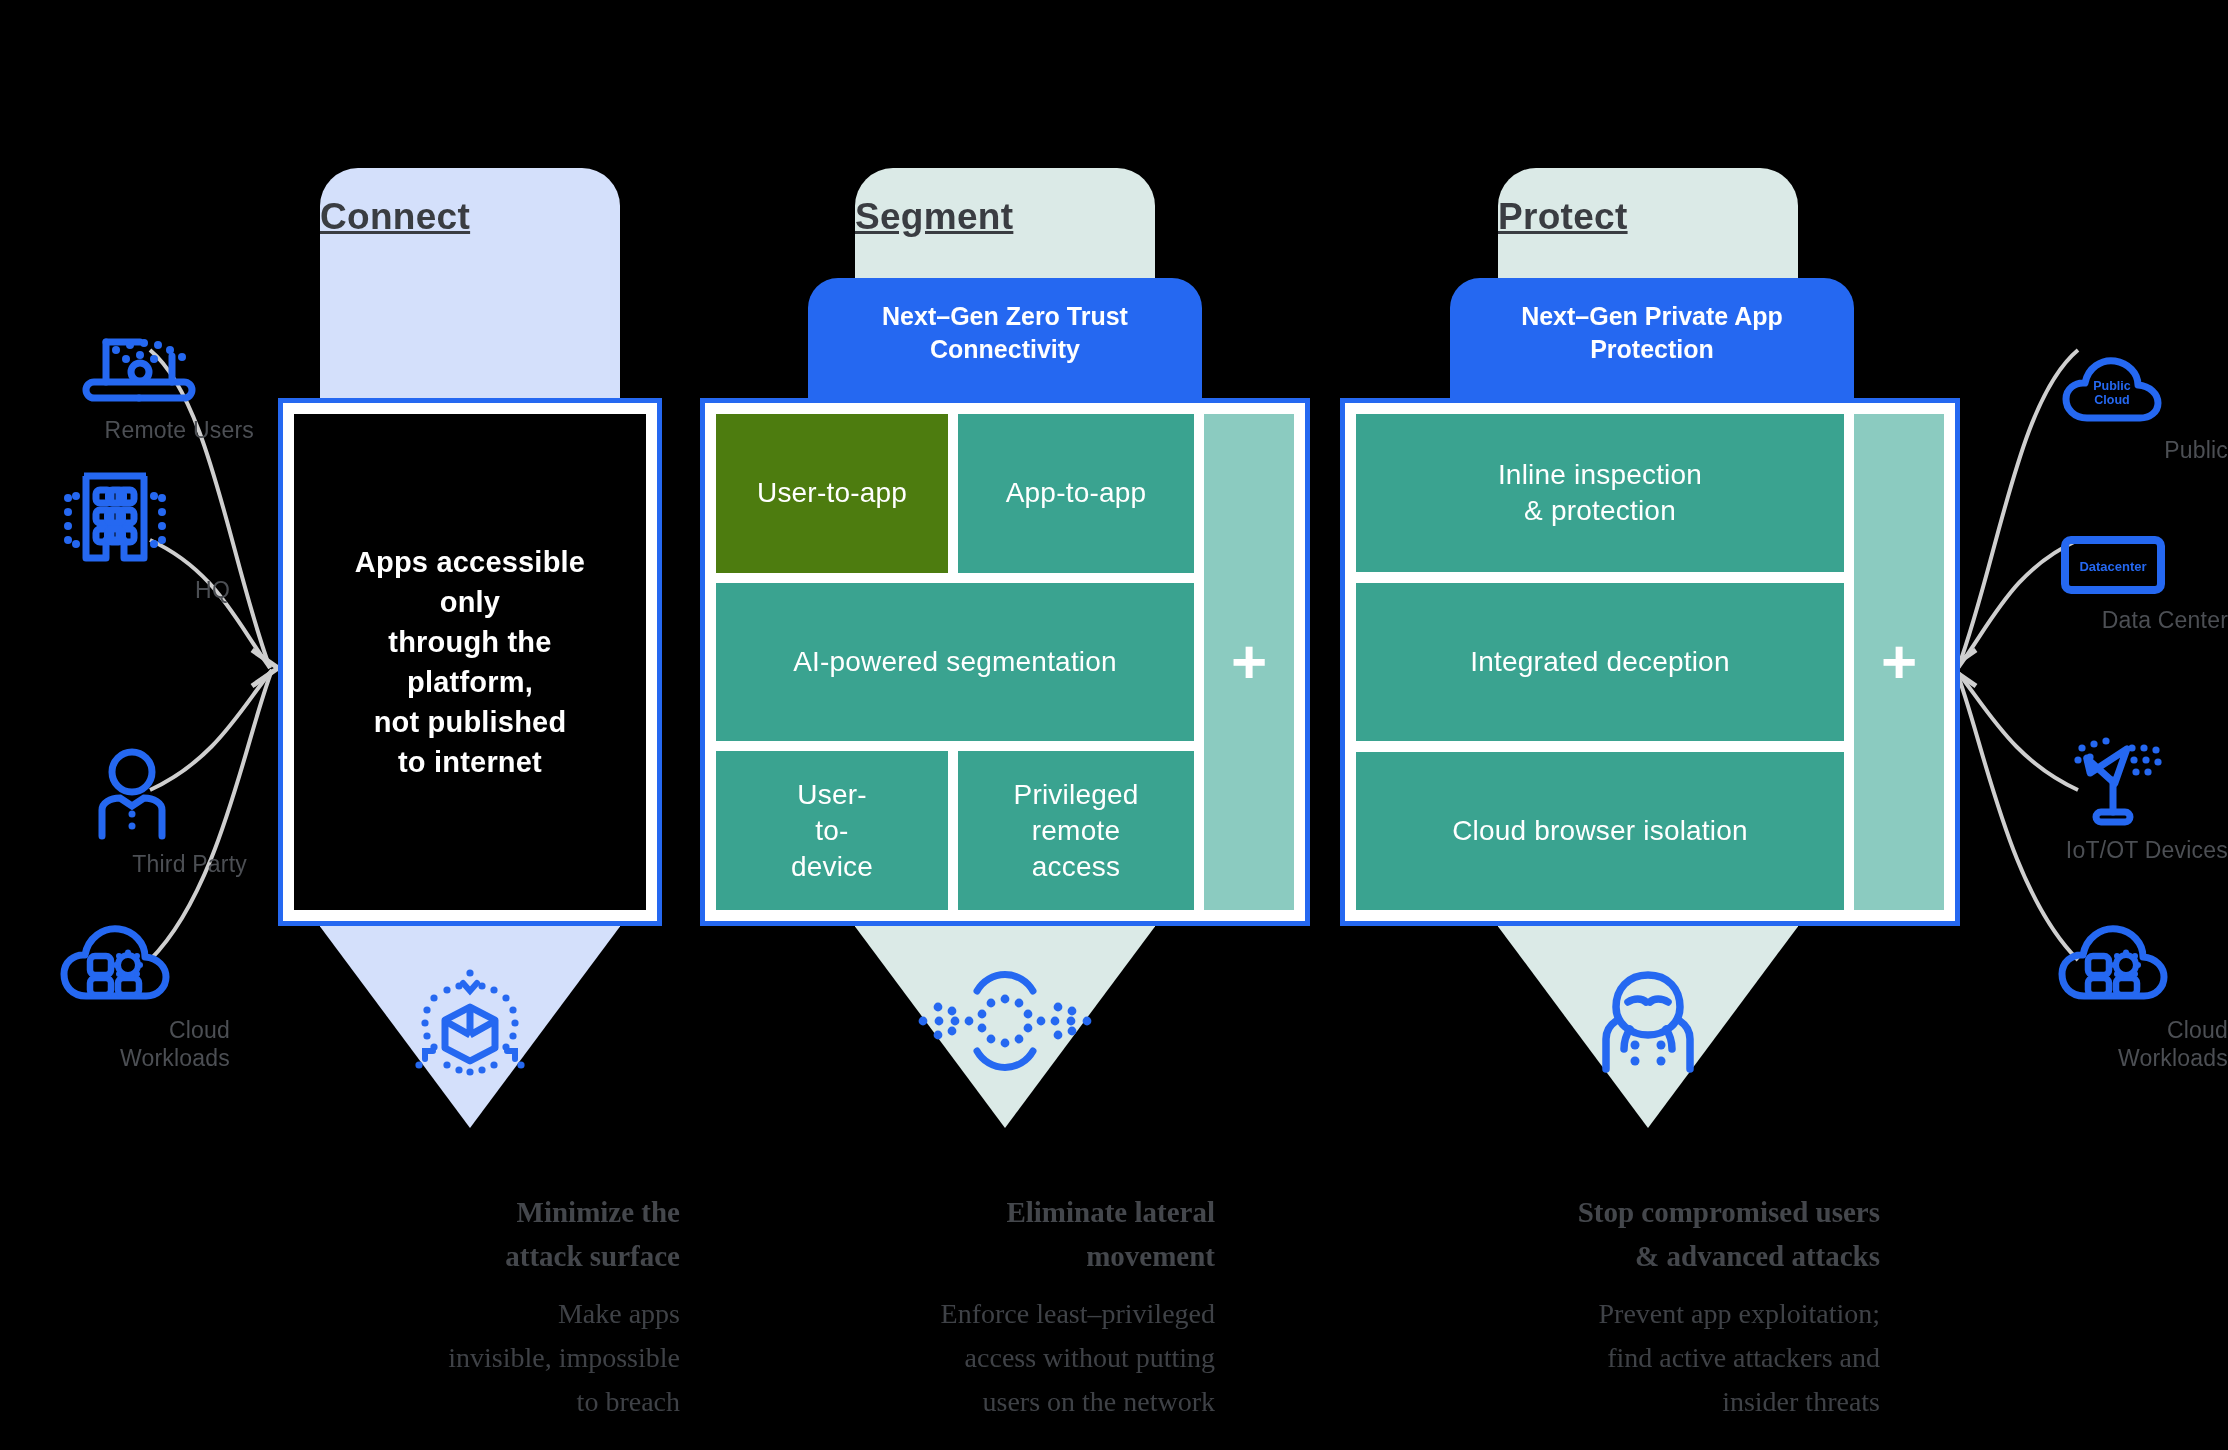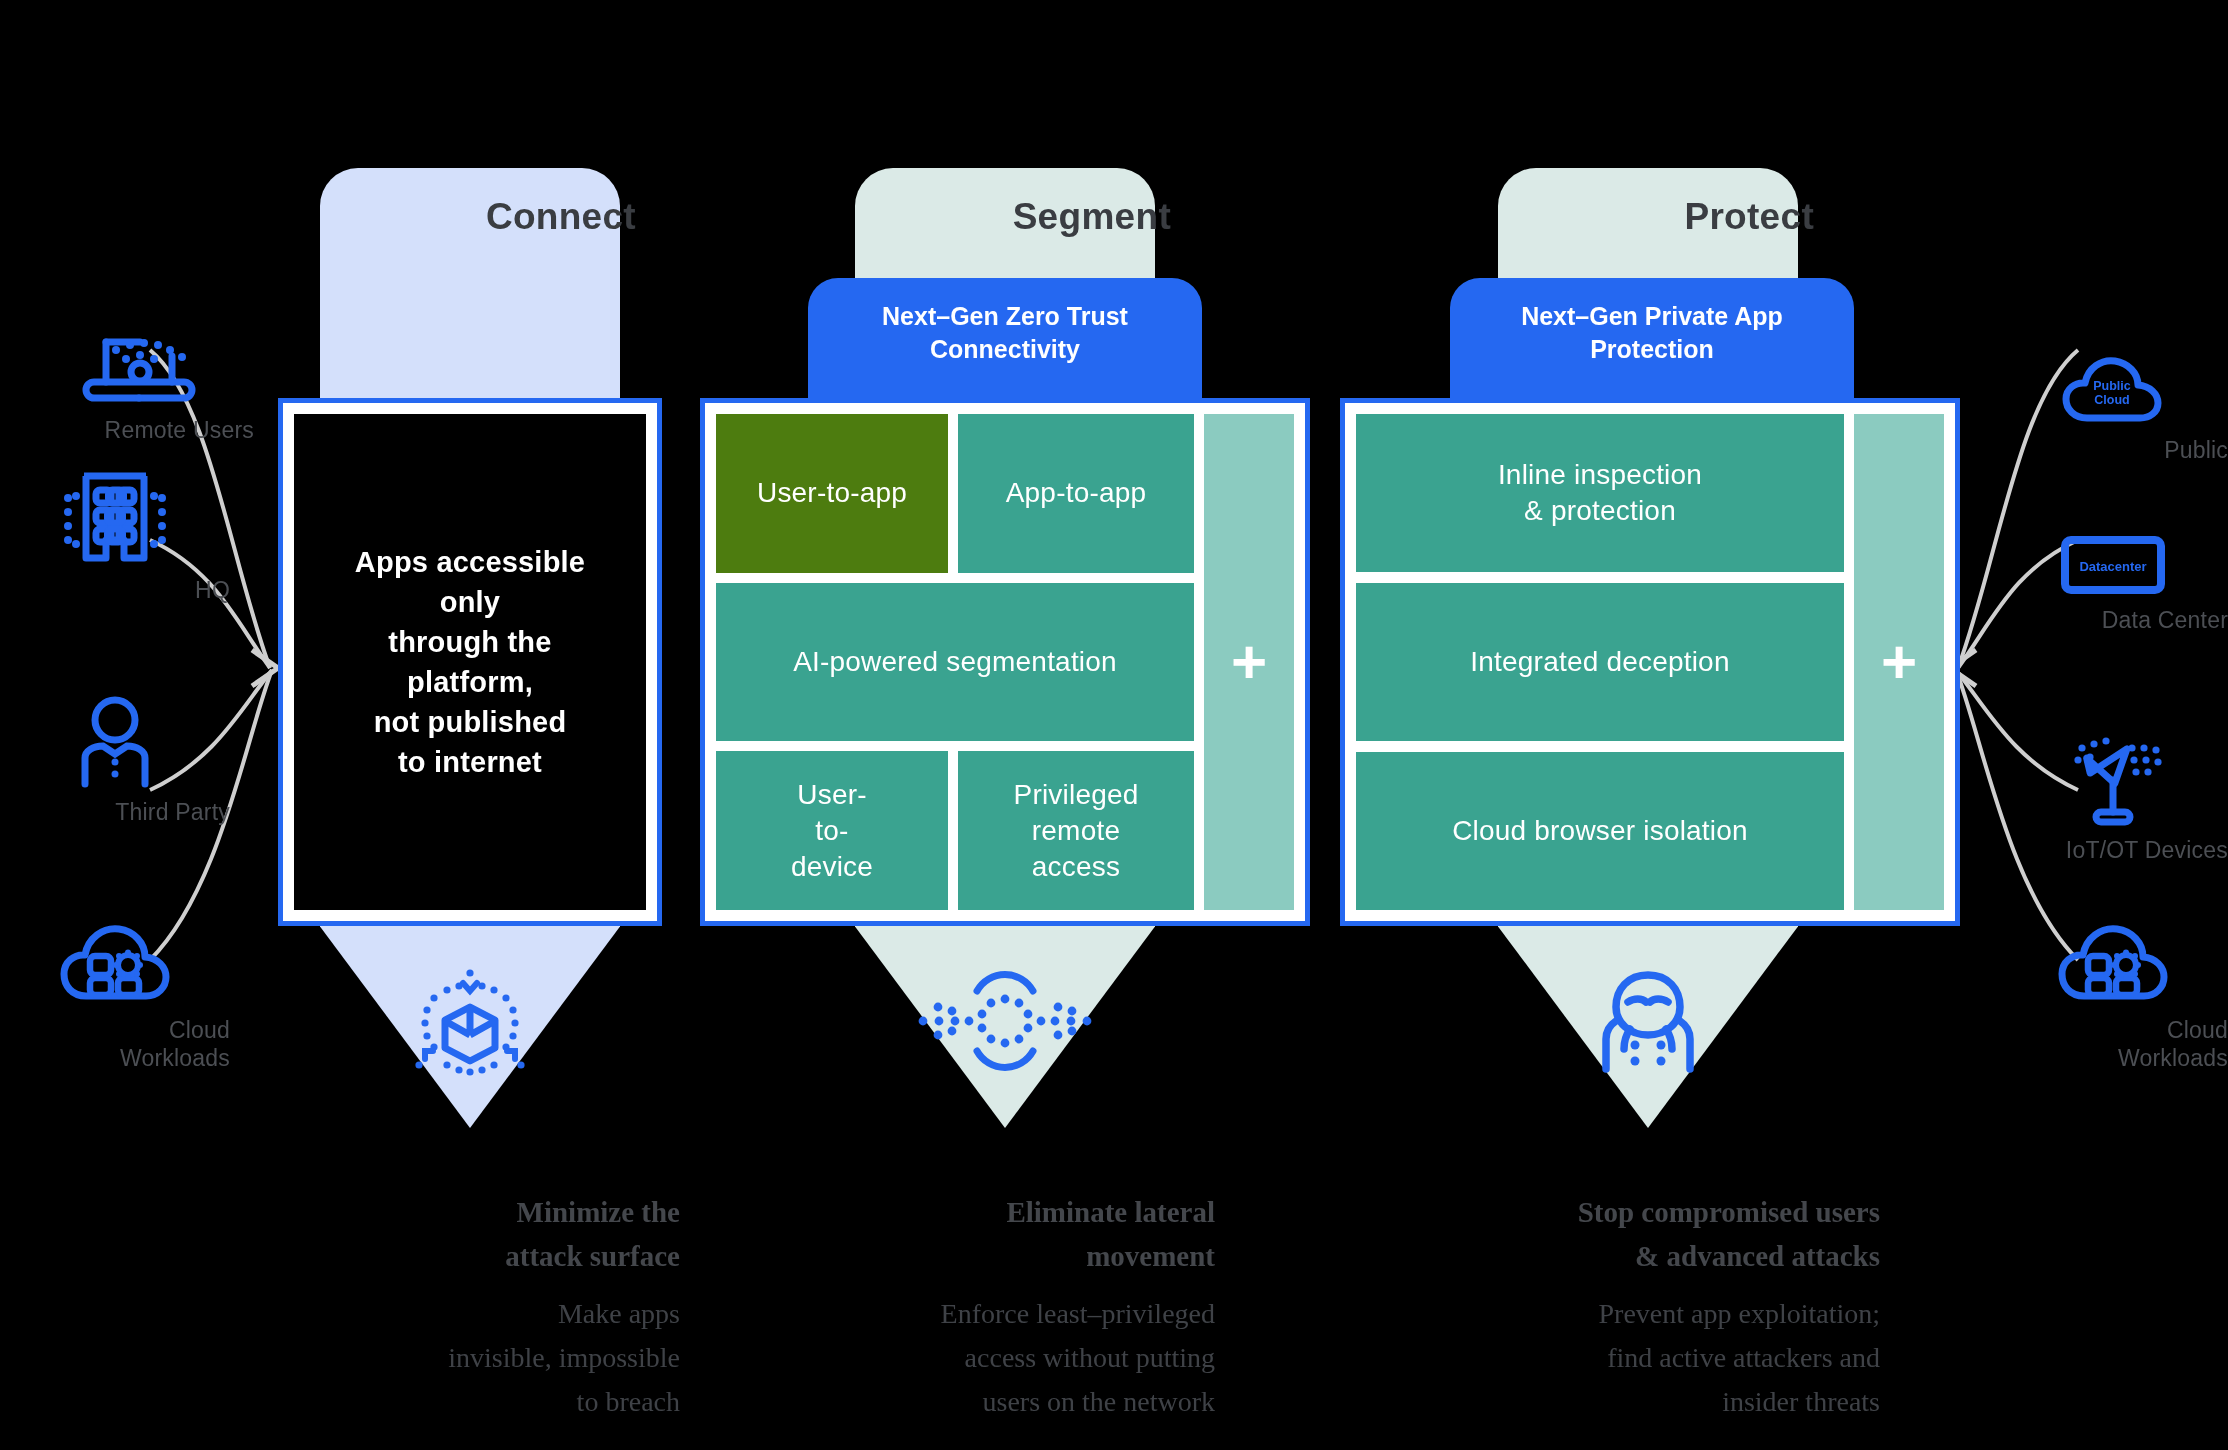--- a/index.html
+++ b/index.html
@@ -12,22 +12,22 @@
   .side-right{right:0;}
   .endpoint{position:absolute;width:230px;text-align:right;}
   .endpoint .ico{height:96px;display:flex;align-items:flex-end;justify-content:center;}
   .endpoint .ico svg{display:block;}
   .endpoint .lbl{margin-top:10px;font-size:23px;line-height:28px;color:#4c4f54;letter-spacing:.2px;}
 
   
   .pillar{position:absolute;top:168px;width:300px;height:960px;
           border-radius:38px 38px 0 0;
           clip-path:polygon(0 0,100% 0,100% 79%,50% 100%,0 79%);}
-  .pillar-title{position:absolute;top:196px;width:316px;text-align:right;
-                font-size:37px;font-weight:bold;color:#3a3d42;letter-spacing:.3px;}
+  .pillar-title{position:absolute;top:196px;width:316px;text-align:left;
+                font-size:37px;font-weight:bold;color:#3a3d42;letter-spacing:.3px;text-decoration:underline;}
   .pillar-icon{position:absolute;width:300px;display:flex;justify-content:center;top:965px;}
 
   
   .subhead{position:absolute;top:278px;background:#2568f1;color:#fff;
            border-radius:30px 30px 0 0;text-align:center;
            font-size:25px;font-weight:bold;line-height:33px;
            padding:22px 18px 18px;box-sizing:border-box;}
 
   
   .card{position:absolute;background:#fff;border:5px solid #2568f1;box-sizing:border-box;}
@@ -134,21 +134,21 @@
               <circle cx="112" cy="64" r="4"></circle>
               <circle cx="112" cy="78" r="4"></circle>
             <circle cx="104" cy="34" r="4"></circle>
               <circle cx="104" cy="82" r="4"></circle>
           </g>
         </svg>
       </div>
       <div class="lbl">HQ</div>
     </div>
 
-    <div class="endpoint" style="top:692px;">
+    <div class="endpoint" style="top:744px;padding-left:17px;">
       <div class="ico">
         <svg width="100" height="92" viewBox="0 0 100 92">
           <g fill="none" stroke="#2568f1" stroke-width="7" stroke-linecap="round">
             <circle cx="50" cy="24" r="20"></circle>
             <path d="M20,88 L20,62 C20,55 28,50 38,50 L50,58 L62,50 C72,50 80,55 80,62 L80,88"></path>
           </g>
           <circle cx="50" cy="66" r="3.5" fill="#2568f1"></circle>
           <circle cx="50" cy="78" r="3.5" fill="#2568f1"></circle>
         </svg>
       </div>

